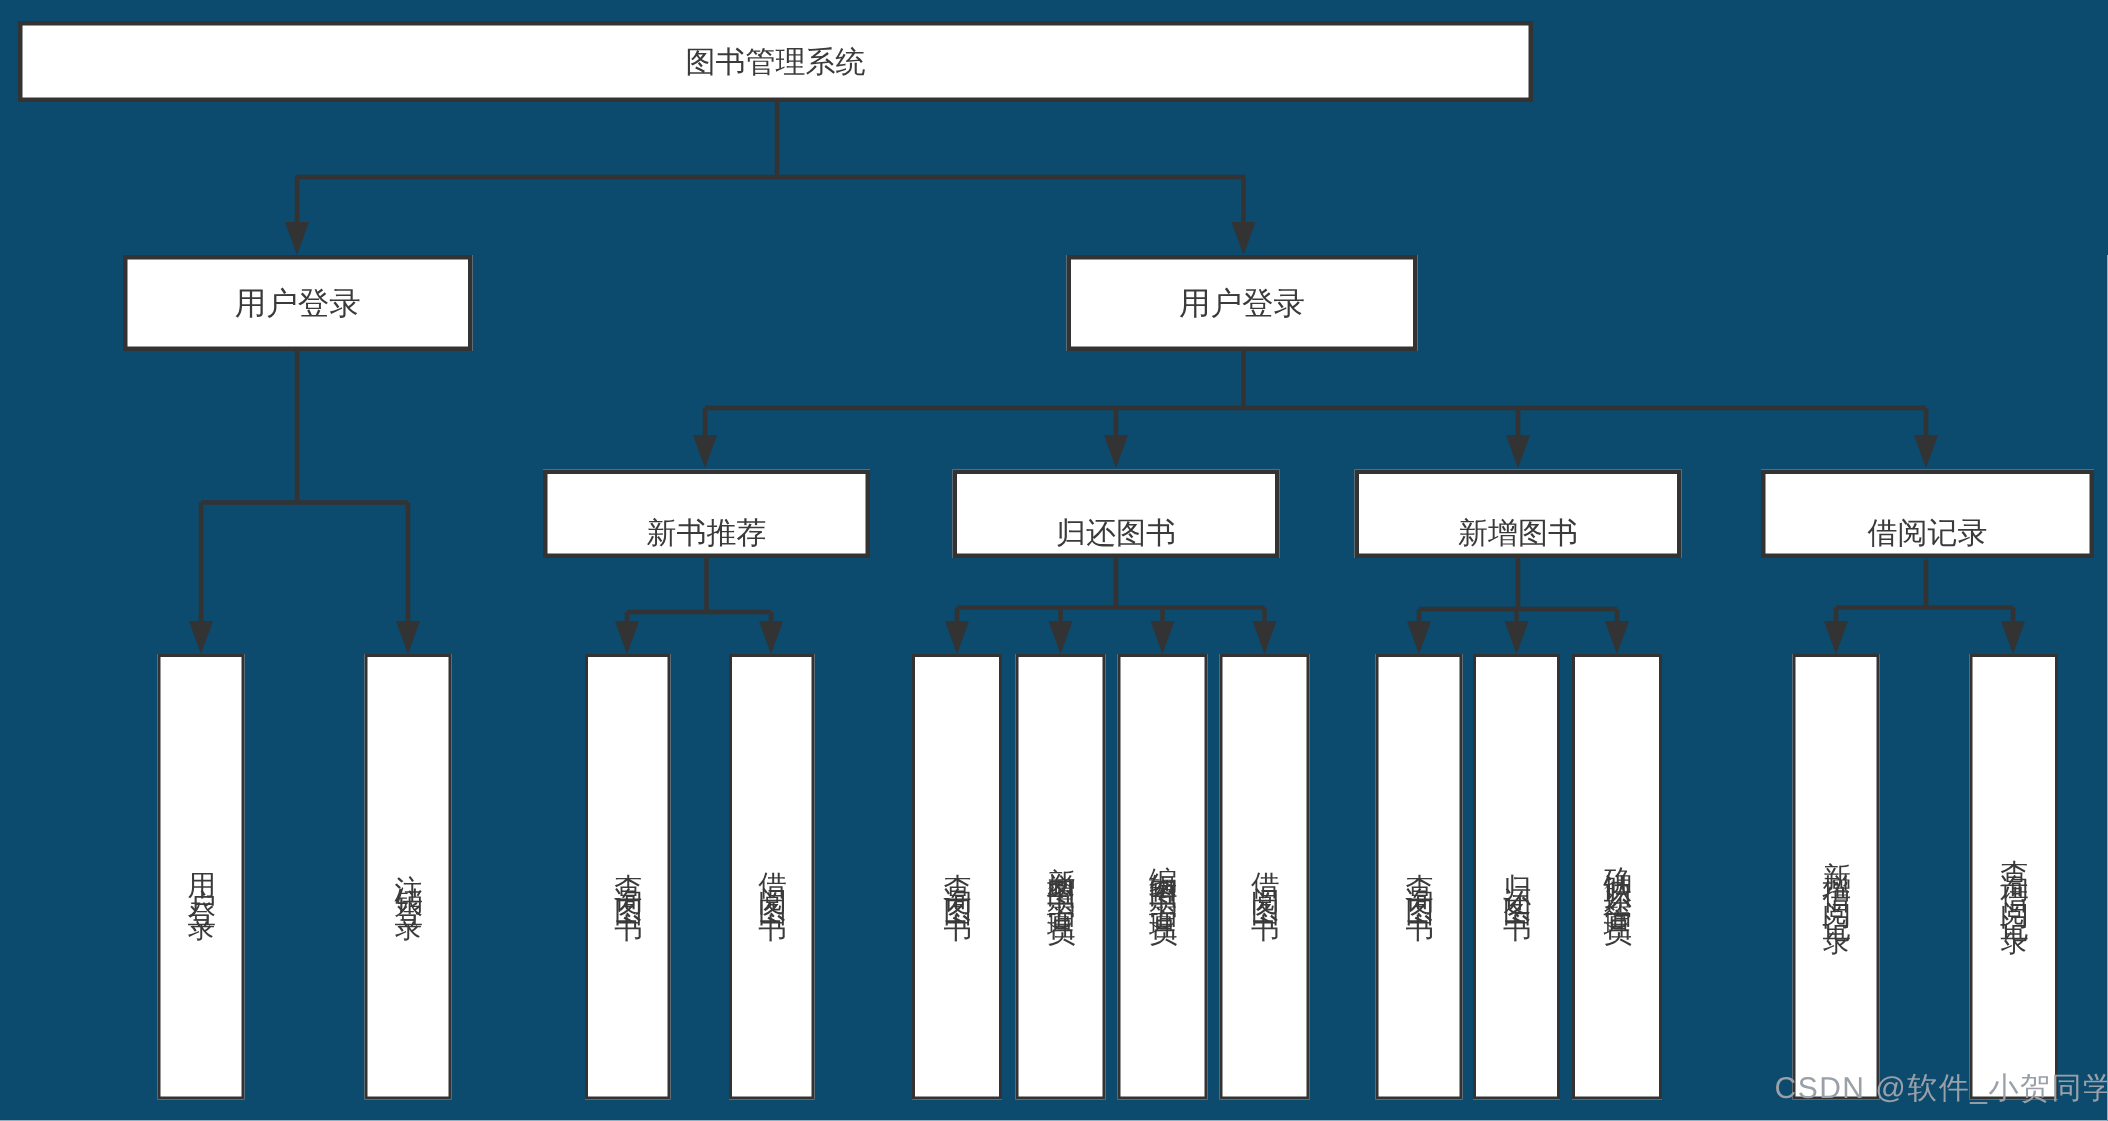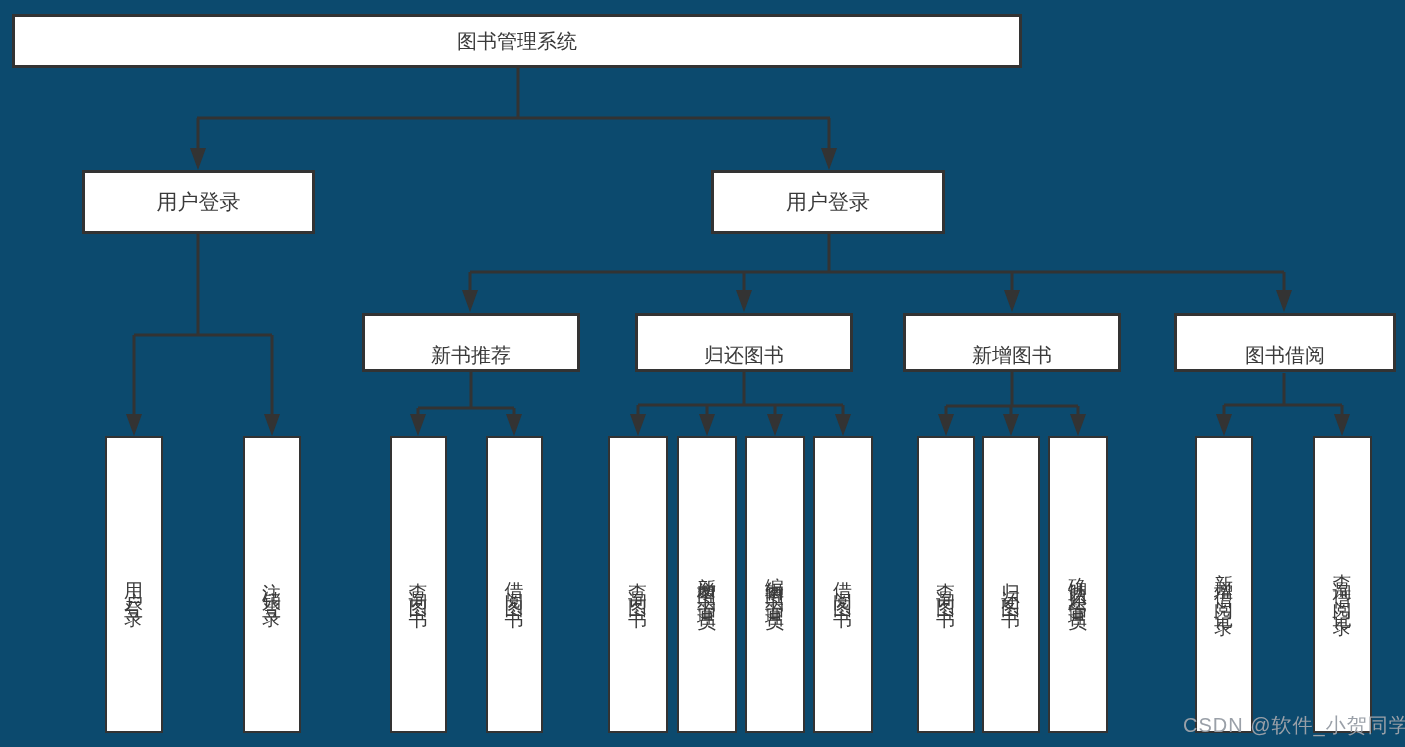--- a/index.html
+++ b/index.html
@@ -132,21 +132,21 @@
   <div class="box lvl3" id="node-new-book-recommend">
     <span>新书推荐</span>
   </div>
   <div class="box lvl3" id="node-book-borrow">
     <span>归还图书</span>
   </div>
   <div class="box lvl3" id="node-current-borrow">
     <span>新增图书</span>
   </div>
   <div class="box lvl3" id="node-borrow-records">
-    <span>图书借阅</span>
+    <span>借阅记录</span>
   </div>
 
   <div class="box leaf" id="leaf-1">
     <span>用户登录</span>
   </div>
   <div class="box leaf" id="leaf-2">
     <span>注销登录</span>
   </div>
   <div class="box leaf" id="leaf-3">
     <span>查询图书</span>

